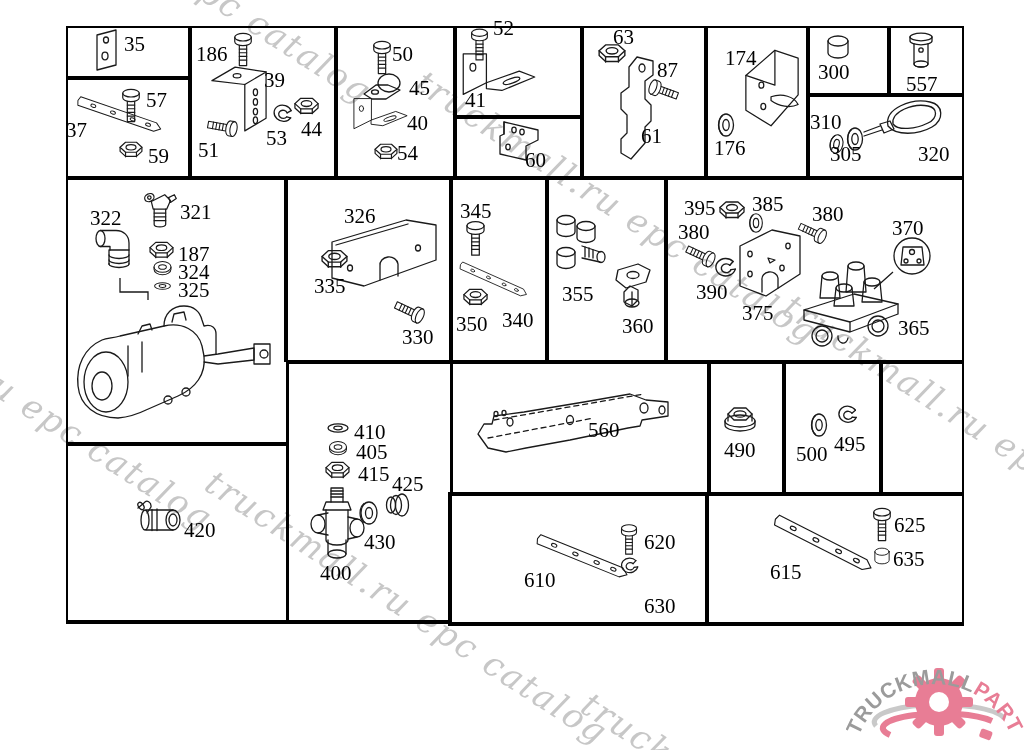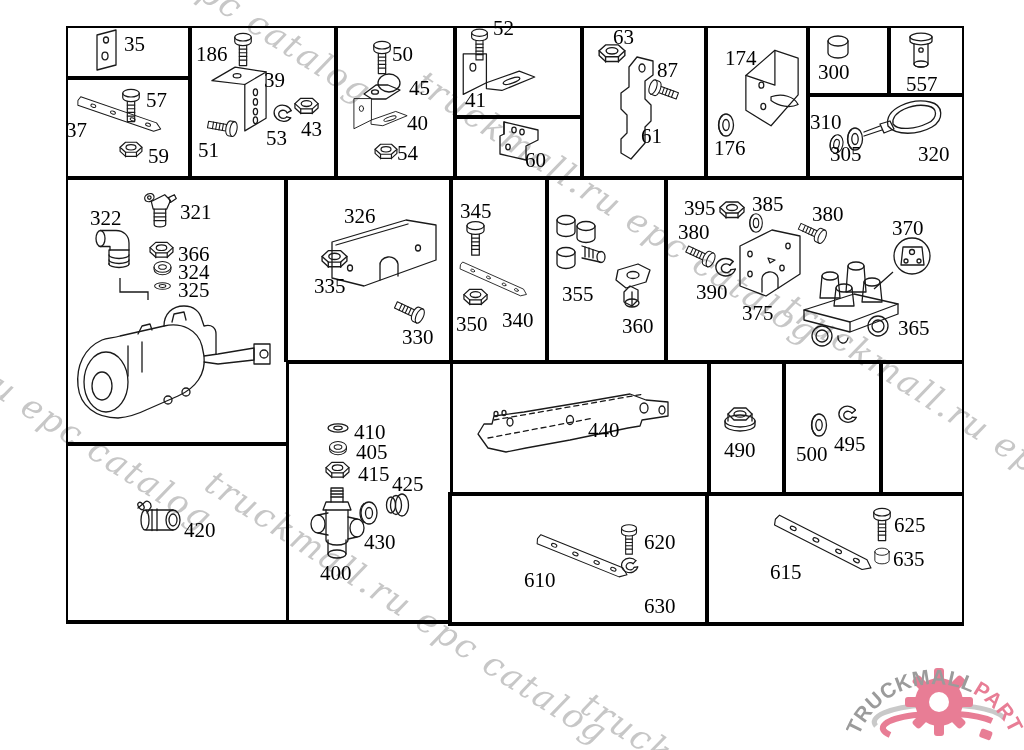--- a/index.html
+++ b/index.html
@@ -490,41 +490,41 @@
     </svg>
 
   <span class="plabel" style="left:124px;top:34px">35</span>
   <span class="plabel" style="left:66px;top:120px">37</span>
   <span class="plabel" style="left:146px;top:90px">57</span>
   <span class="plabel" style="left:148px;top:146px">59</span>
   <span class="plabel" style="left:196px;top:44px">186</span>
   <span class="plabel" style="left:264px;top:70px">39</span>
   <span class="plabel" style="left:198px;top:140px">51</span>
   <span class="plabel" style="left:266px;top:128px">53</span>
-  <span class="plabel" style="left:301px;top:119px">43</span>
+  <span class="plabel" style="left:301px;top:119px">44</span>
   <span class="plabel" style="left:392px;top:44px">50</span>
   <span class="plabel" style="left:409px;top:78px">45</span>
   <span class="plabel" style="left:407px;top:113px">40</span>
   <span class="plabel" style="left:397px;top:143px">54</span>
   <span class="plabel" style="left:493px;top:18px">52</span>
   <span class="plabel" style="left:465px;top:90px">41</span>
   <span class="plabel" style="left:525px;top:150px">60</span>
   <span class="plabel" style="left:613px;top:27px">63</span>
   <span class="plabel" style="left:657px;top:60px">87</span>
   <span class="plabel" style="left:641px;top:126px">61</span>
   <span class="plabel" style="left:725px;top:48px">174</span>
   <span class="plabel" style="left:714px;top:138px">176</span>
   <span class="plabel" style="left:818px;top:62px">300</span>
   <span class="plabel" style="left:906px;top:74px">557</span>
   <span class="plabel" style="left:810px;top:112px">310</span>
   <span class="plabel" style="left:830px;top:144px">305</span>
   <span class="plabel" style="left:918px;top:144px">320</span>
   <span class="plabel" style="left:90px;top:208px">322</span>
   <span class="plabel" style="left:180px;top:202px">321</span>
-  <span class="plabel" style="left:178px;top:244px">366</span>
+  <span class="plabel" style="left:178px;top:244px">187</span>
   <span class="plabel" style="left:178px;top:262px">324</span>
   <span class="plabel" style="left:178px;top:280px">325</span>
   <span class="plabel" style="left:344px;top:206px">326</span>
   <span class="plabel" style="left:314px;top:276px">335</span>
   <span class="plabel" style="left:402px;top:327px">330</span>
   <span class="plabel" style="left:460px;top:201px">345</span>
   <span class="plabel" style="left:456px;top:314px">350</span>
   <span class="plabel" style="left:502px;top:310px">340</span>
   <span class="plabel" style="left:562px;top:284px">355</span>
   <span class="plabel" style="left:622px;top:316px">360</span>
@@ -536,21 +536,21 @@
   <span class="plabel" style="left:812px;top:204px">380</span>
   <span class="plabel" style="left:892px;top:218px">370</span>
   <span class="plabel" style="left:898px;top:318px">365</span>
   <span class="plabel" style="left:184px;top:520px">420</span>
   <span class="plabel" style="left:354px;top:422px">410</span>
   <span class="plabel" style="left:356px;top:442px">405</span>
   <span class="plabel" style="left:358px;top:464px">415</span>
   <span class="plabel" style="left:392px;top:474px">425</span>
   <span class="plabel" style="left:364px;top:532px">430</span>
   <span class="plabel" style="left:320px;top:563px">400</span>
-  <span class="plabel" style="left:588px;top:420px">440</span>
+  <span class="plabel" style="left:588px;top:420px">560</span>
   <span class="plabel" style="left:724px;top:440px">490</span>
   <span class="plabel" style="left:796px;top:444px">500</span>
   <span class="plabel" style="left:834px;top:434px">495</span>
   <span class="plabel" style="left:524px;top:570px">610</span>
   <span class="plabel" style="left:644px;top:532px">620</span>
   <span class="plabel" style="left:644px;top:596px">630</span>
   <span class="plabel" style="left:770px;top:562px">615</span>
   <span class="plabel" style="left:894px;top:515px">625</span>
   <span class="plabel" style="left:893px;top:549px">635</span>
 

